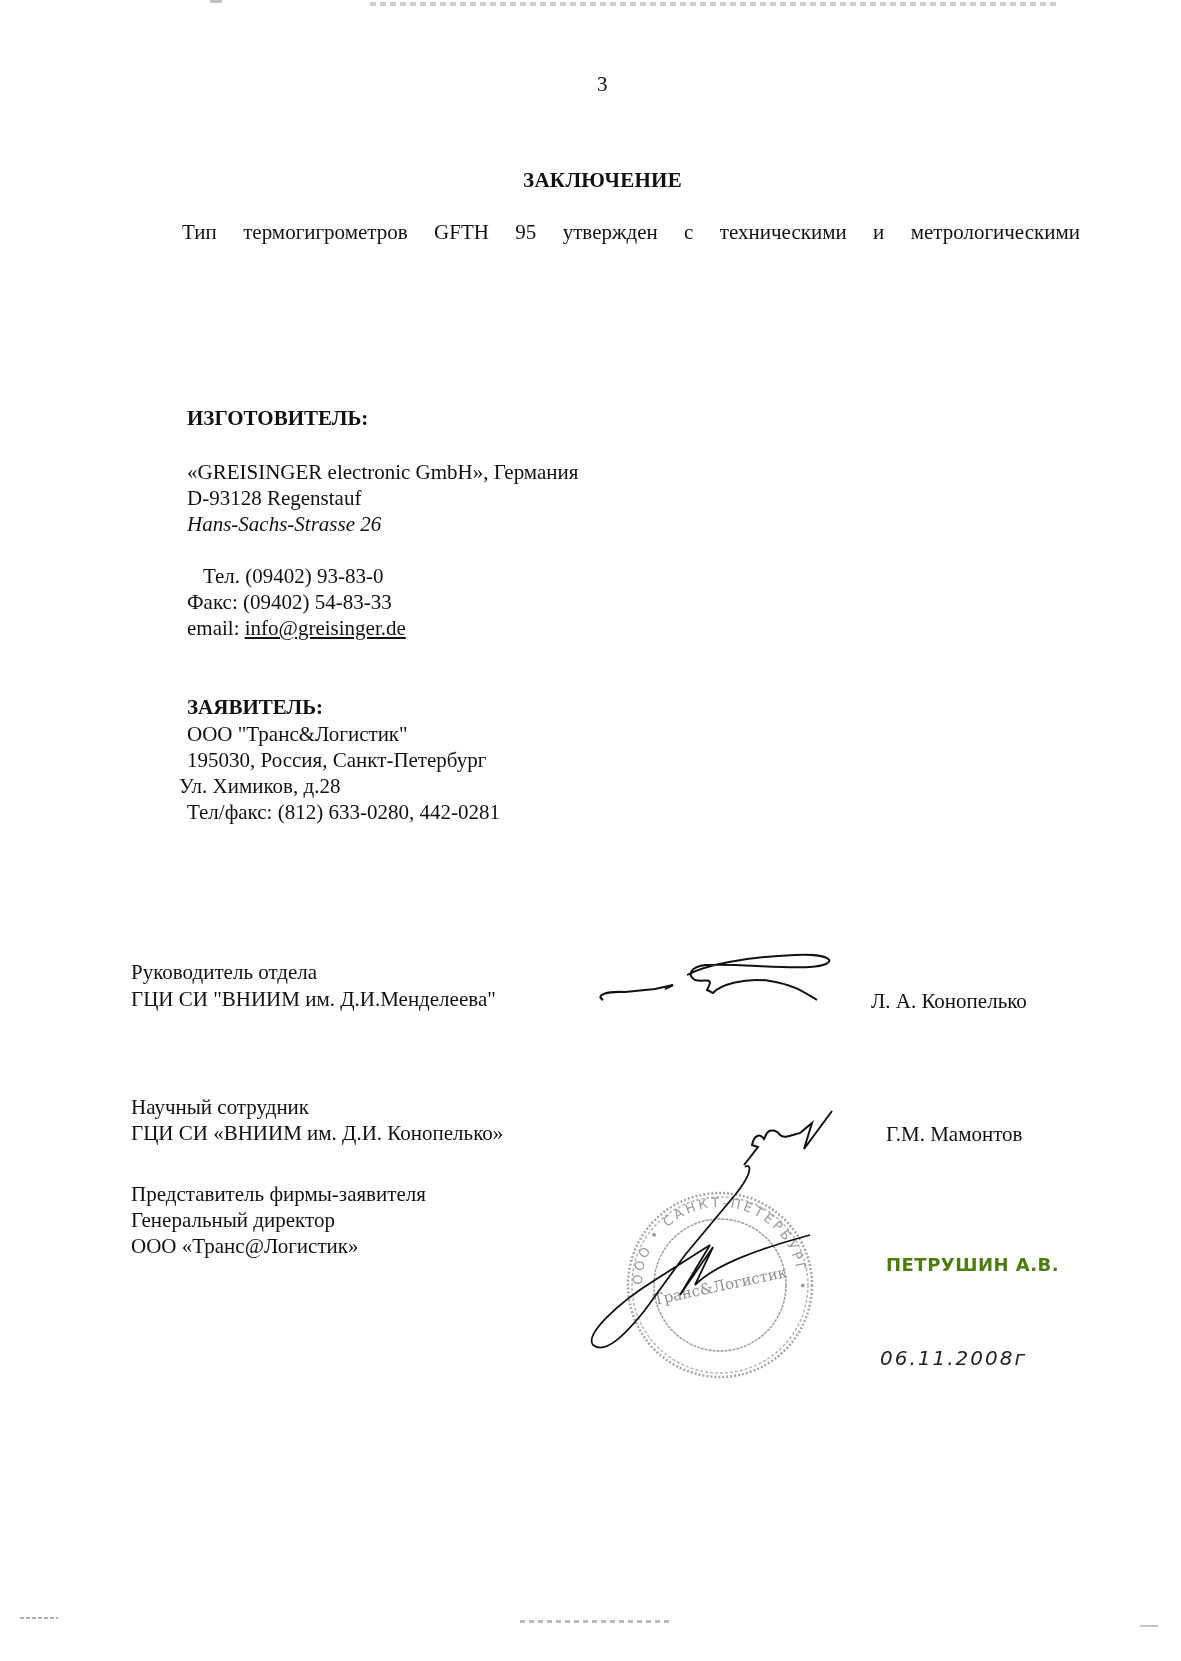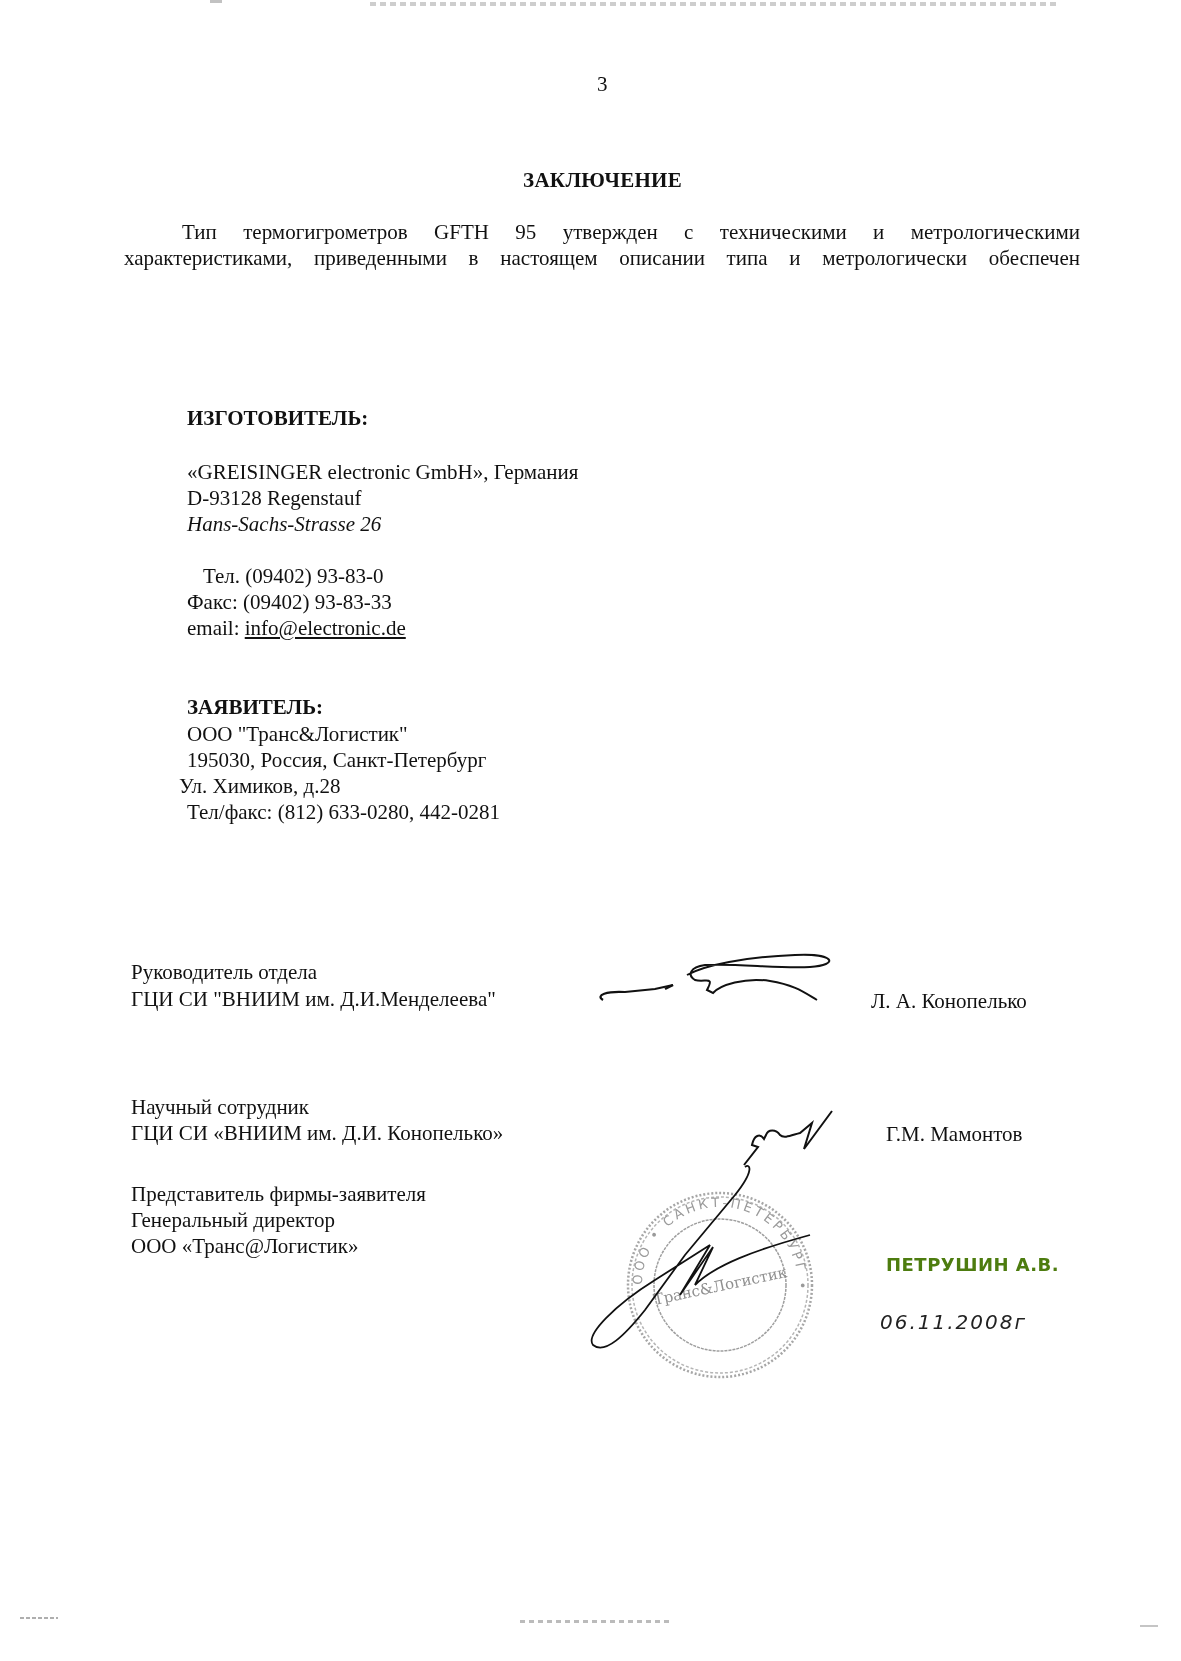--- a/index.html
+++ b/index.html
@@ -63,32 +63,31 @@
 <div class="scan-top"></div>
 <div class="scan-bottom2"></div>
 <div class="scan-bottom"></div>
 <div class="scan-bottom3"></div>
 
 <div class="abs page-number">3</div>
 <div class="abs title">ЗАКЛЮЧЕНИЕ</div>
 
 <div class="para">
   <span class="line first">Тип термогигрометров GFTH 95 утвержден с техническими и метрологическими</span>
-  <span class="line">характеристиками,  приведенными в настоящем описании типа и метрологически обеспечен</span>
 </div>
 
 <div>
   <div class="abs section-heading" style="left:187px; top:406px;">ИЗГОТОВИТЕЛЬ:</div>
   <div class="abs txt" style="left:187px; top:459px;">«GREISINGER electronic GmbH», Германия</div>
   <div class="abs txt" style="left:187px; top:485px;">D-93128 Regenstauf</div>
   <div class="abs txt" style="left:187px; top:511px;font-style:italic;">Hans-Sachs-Strasse 26</div>
   <div class="abs txt" style="left:187px; top:563px;margin-left:16px;">Тел. (09402) 93-83-0</div>
-  <div class="abs txt" style="left:187px; top:589px;">Факс:  (09402) 93-83-33</div>
+  <div class="abs txt" style="left:187px; top:589px;">Факс:  (09402) 54-83-33</div>
   <div class="abs txt" style="left:187px; top:615px;">
-    <span>email: </span><span class="link">info@electronic.de</span>
+    <span>email: </span><span class="link">info@greisinger.de</span>
   </div>
 </div>
 
 <div>
   <div class="abs section-heading" style="left:187px; top:695px;">ЗАЯВИТЕЛЬ:</div>
   <div class="abs txt" style="left:187px; top:721px;">ООО "Транс&amp;Логистик"</div>
   <div class="abs txt" style="left:187px; top:747px;">195030, Россия, Санкт-Петербург</div>
   <div class="abs txt" style="left:179px; top:773px;">Ул. Химиков, д.28</div>
   <div class="abs txt" style="left:187px; top:799px;">Тел/факс: (812) 633-0280, 442-0281</div>
 </div>
@@ -129,14 +128,14 @@
       <textPath href="#ringPath">ООО • САНКТ-ПЕТЕРБУРГ •</textPath>
     </text>
     <text x="100" y="106" text-anchor="middle" font-family="DejaVu Serif, serif" font-size="15" fill="#8f8f8f" transform="rotate(-12 100 100)">Транс&amp;Логистик</text>
   </svg>
 
   <svg class="abs" style="left:585px; top:1165px;" width="240" height="195" viewBox="0 0 240 195">
     <path d="M160 2 C 165 -2, 170 5, 150 30 L 100 90 L 60 145 C 40 170, 20 190, 8 180 C 0 170, 30 140, 70 115 L 125 80 L 95 130 L 128 82 L 110 120 C 130 100, 170 85, 225 70" fill="none" stroke="#111" stroke-width="1.8"></path>
   </svg>
 
   <div class="abs petrushin" style="left:886px; top:1254px;">ПЕТРУШИН А.В.</div>
-  <div class="abs hand" style="left:880px; top:1310px;">06.11.2008г</div>
+  <div class="abs hand" style="left:880px; top:1346px;">06.11.2008г</div>
 </div>
 
 </body></html>

